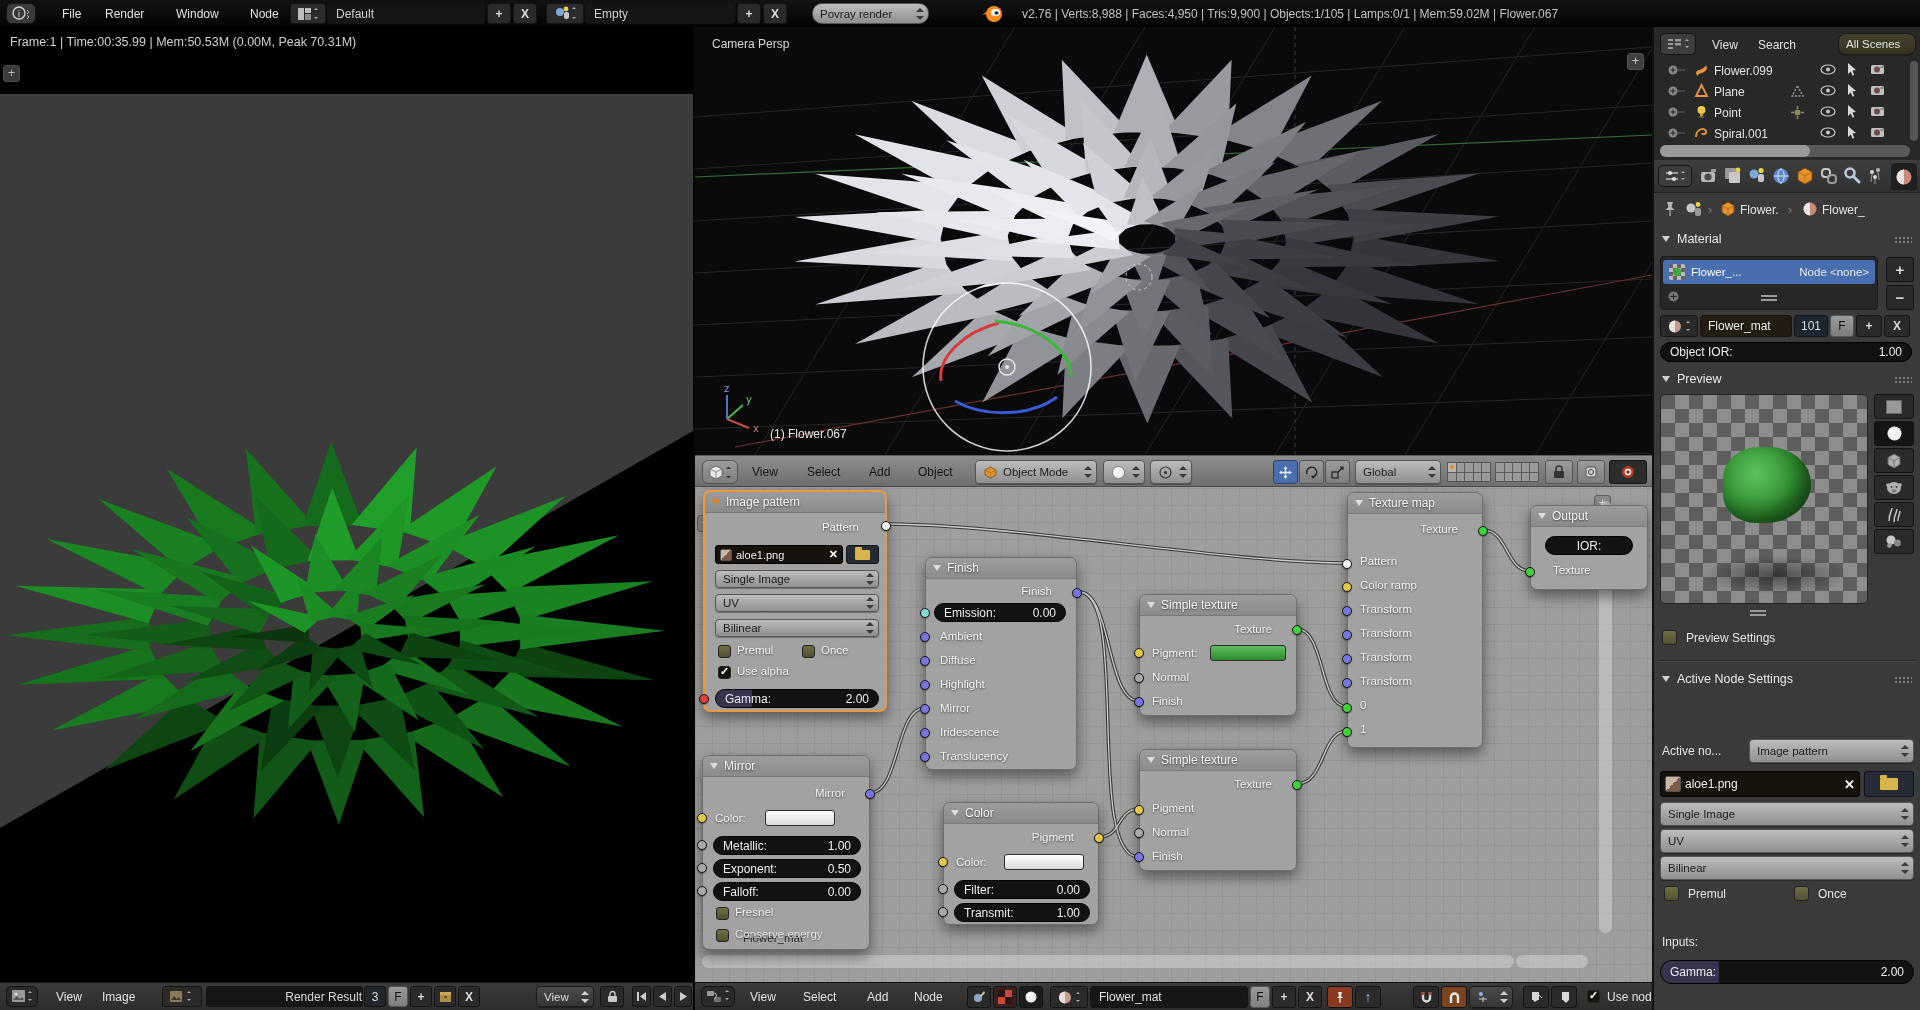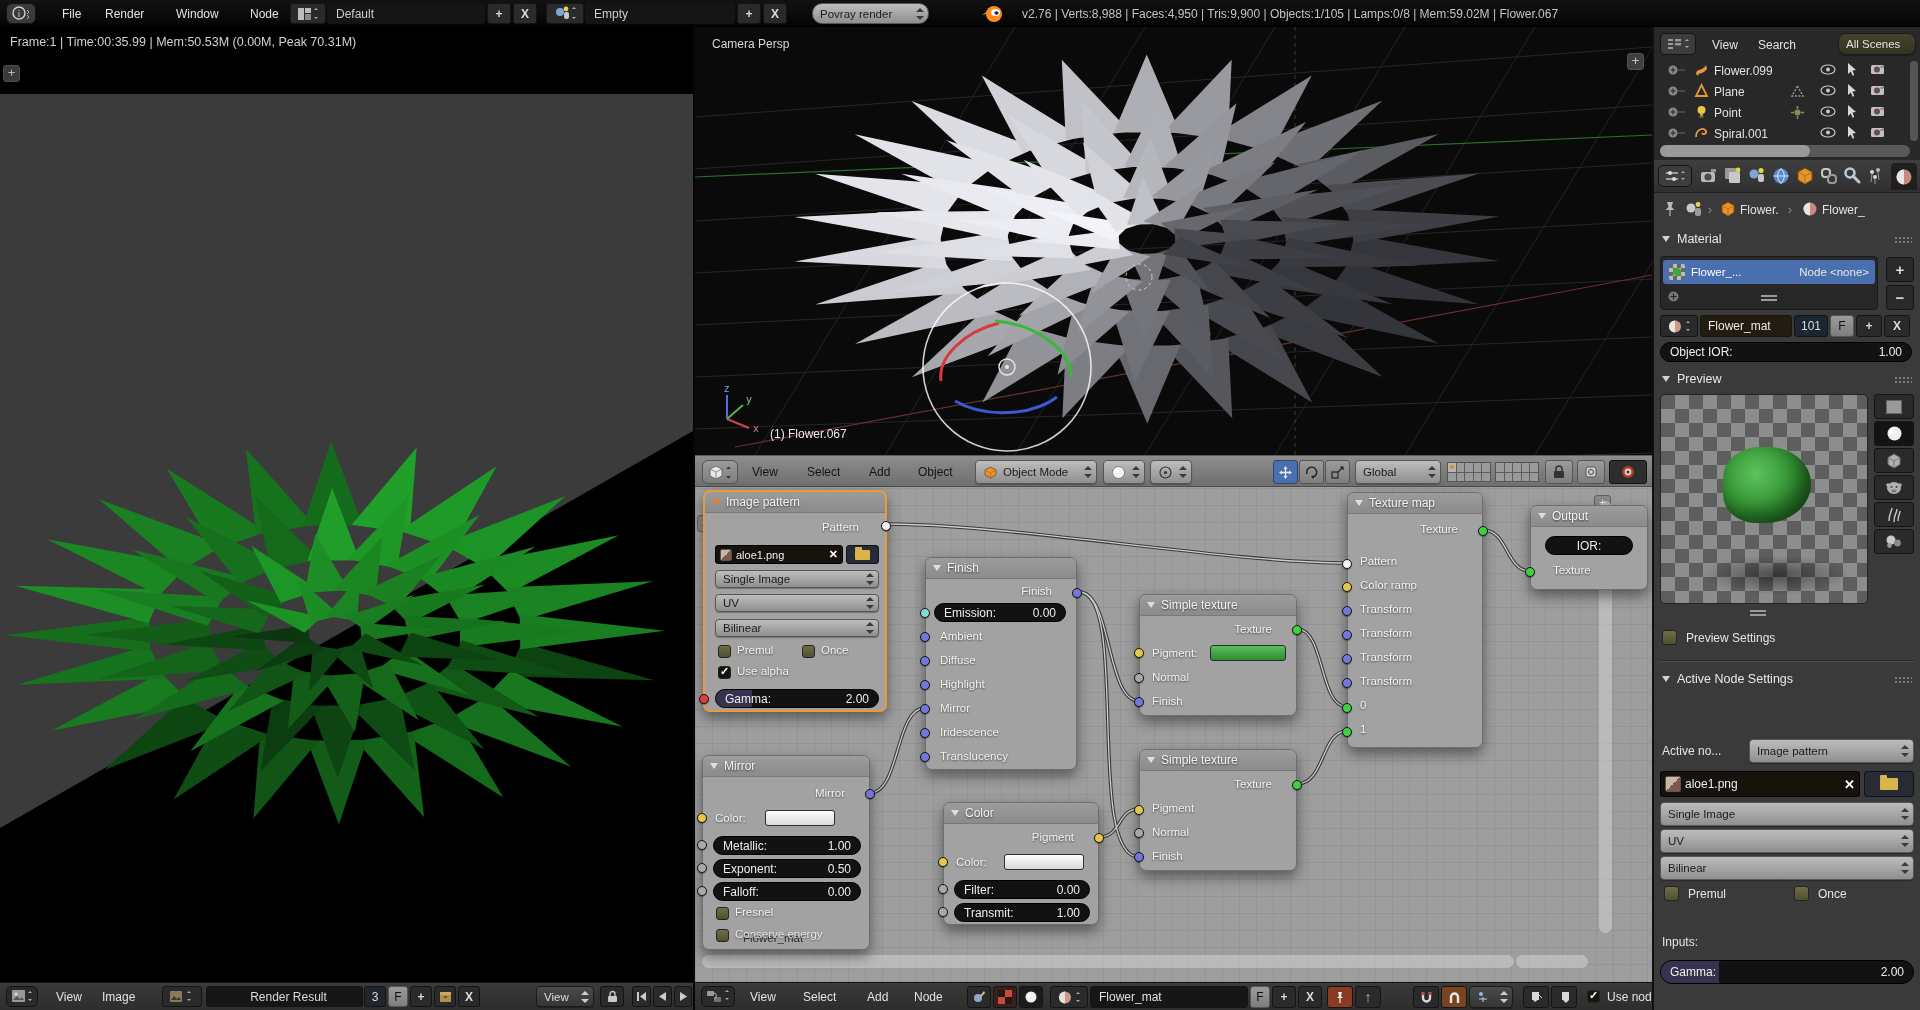--- a/index.html
+++ b/index.html
@@ -106,21 +106,21 @@
     <div class="dd" style="left:812px;top:3px;width:117px;height:21px;border-radius:10px">
         <span>Povray render</span>
         <span class="ar"></span>
       </div>
     <svg class="abs" style="left:980px;top:3px" width="24" height="21" viewBox="0 0 24 21">
         <path d="M2 12 L12 5 L14 9 Z" fill="#ff8a1e"></path>
         <circle cx="14" cy="11" r="8" fill="#ff8a1e"></circle>
         <ellipse cx="15.5" cy="9.5" rx="4.5" ry="3.5" fill="#fff"></ellipse>
         <ellipse cx="16.5" cy="10" rx="2.2" ry="1.8" fill="#1b2f5e"></ellipse>
       </svg>
-    <span class="mt" style="left:1022px;top:7px;color:#c4c4c4">v2.76 | Verts:8,988 | Faces:4,950 | Tris:9,900 | Objects:1/105 | Lamps:0/8 | Mem:59.02M | Flower.067</span>
+    <span class="mt" style="left:1022px;top:7px;color:#c4c4c4">v2.76 | Verts:8,988 | Faces:4,950 | Tris:9,900 | Objects:1/105 | Lamps:0/1 | Mem:59.02M | Flower.067</span>
   </div>
 
   <div class="abs" style="left:0;top:27px;width:693px;height:983px;background:#272727;border-right:2px solid #101010">
     <div class="abs" style="left:0;top:0;width:693px;height:31px;background:#000000">
       <span class="mt" style="left:10px;top:8px;font-size:12.5px;color:#d2d2d2">Frame:1 | Time:00:35.99 | Mem:50.53M (0.00M, Peak 70.31M)</span>
     </div>
 
     <div class="abs" style="left:0;top:31px;width:693px;height:924px;background:#000;overflow:hidden">
       <div class="abs" style="left:0;top:0;width:693px;height:924px;background:#3b3b3b;clip-path:polygon(0 36px,693px 36px,693px 373px,0 770px)"></div>
       <svg id="plantSvg" class="abs" style="left:0;top:0" width="693" height="924" viewBox="0 0 693 924">
@@ -209,21 +209,21 @@
         </div>
       <span class="mt" style="left:56px;top:7px">View</span>
       <span class="mt" style="left:102px;top:7px">Image</span>
       <div class="btn" style="left:162px;top:3px;width:40px;height:21px">
           <svg width="26" height="14" viewBox="0 0 26 14">
             <rect x="1" y="1" width="12" height="11" rx="1" fill="#8a7a5a"></rect>
             <path d="M2 10 L5 6 L8 9 L10 7 L12 10Z" fill="#40382a"></path>
             <path d="M18 3 l2-2 2 2z M18 9 l2 2 2-2z" fill="#aaa"></path>
           </svg>
         </div>
-      <div class="btn" style="left:206px;top:3px;width:157px;height:21px;justify-content:center;padding-left:8px;background:#161616;color:#d8d8d8">
+      <div class="btn" style="left:206px;top:3px;width:157px;height:21px;justify-content:flex-end;padding-left:8px;background:#161616;color:#d8d8d8">
           <span>Render Result</span>
         </div>
       <div class="btn" style="left:364px;top:3px;width:22px;height:21px;background:#20262c">
           <span>3</span>
         </div>
       <div class="btn lt" style="left:388px;top:3px;width:20px;height:21px">
           <span>F</span>
         </div>
       <div class="btn" style="left:410px;top:3px;width:22px;height:21px;font-weight:bold">
           <span>+</span>

